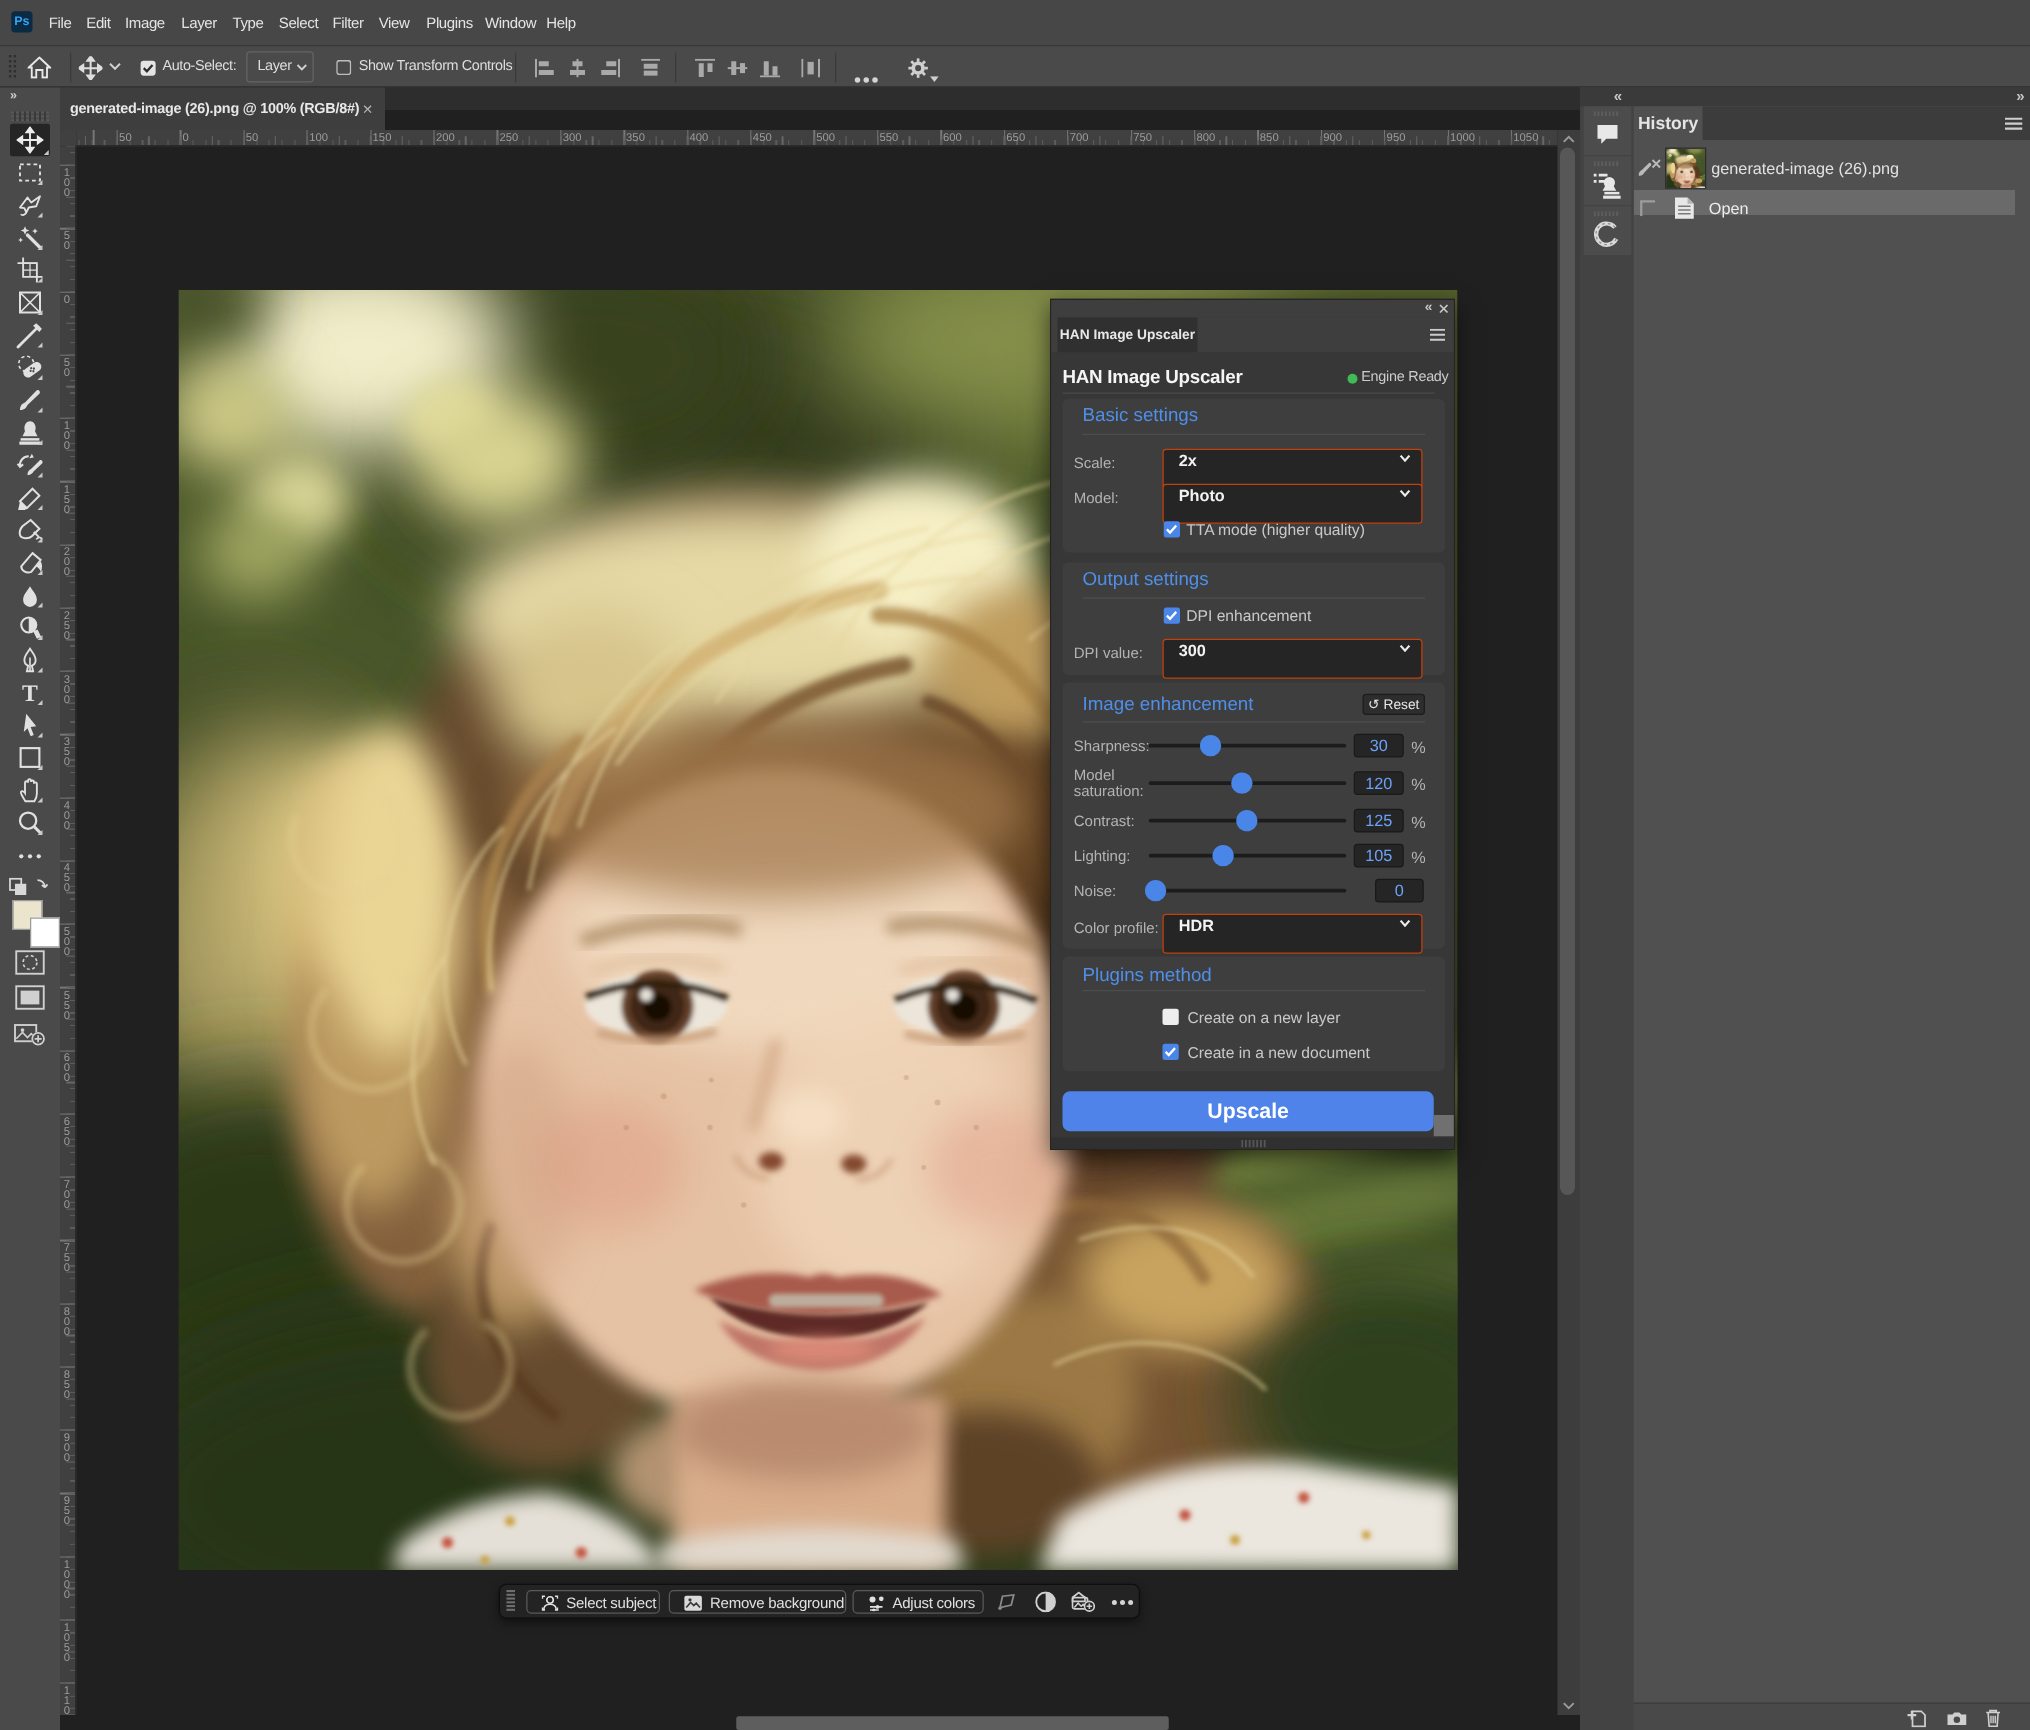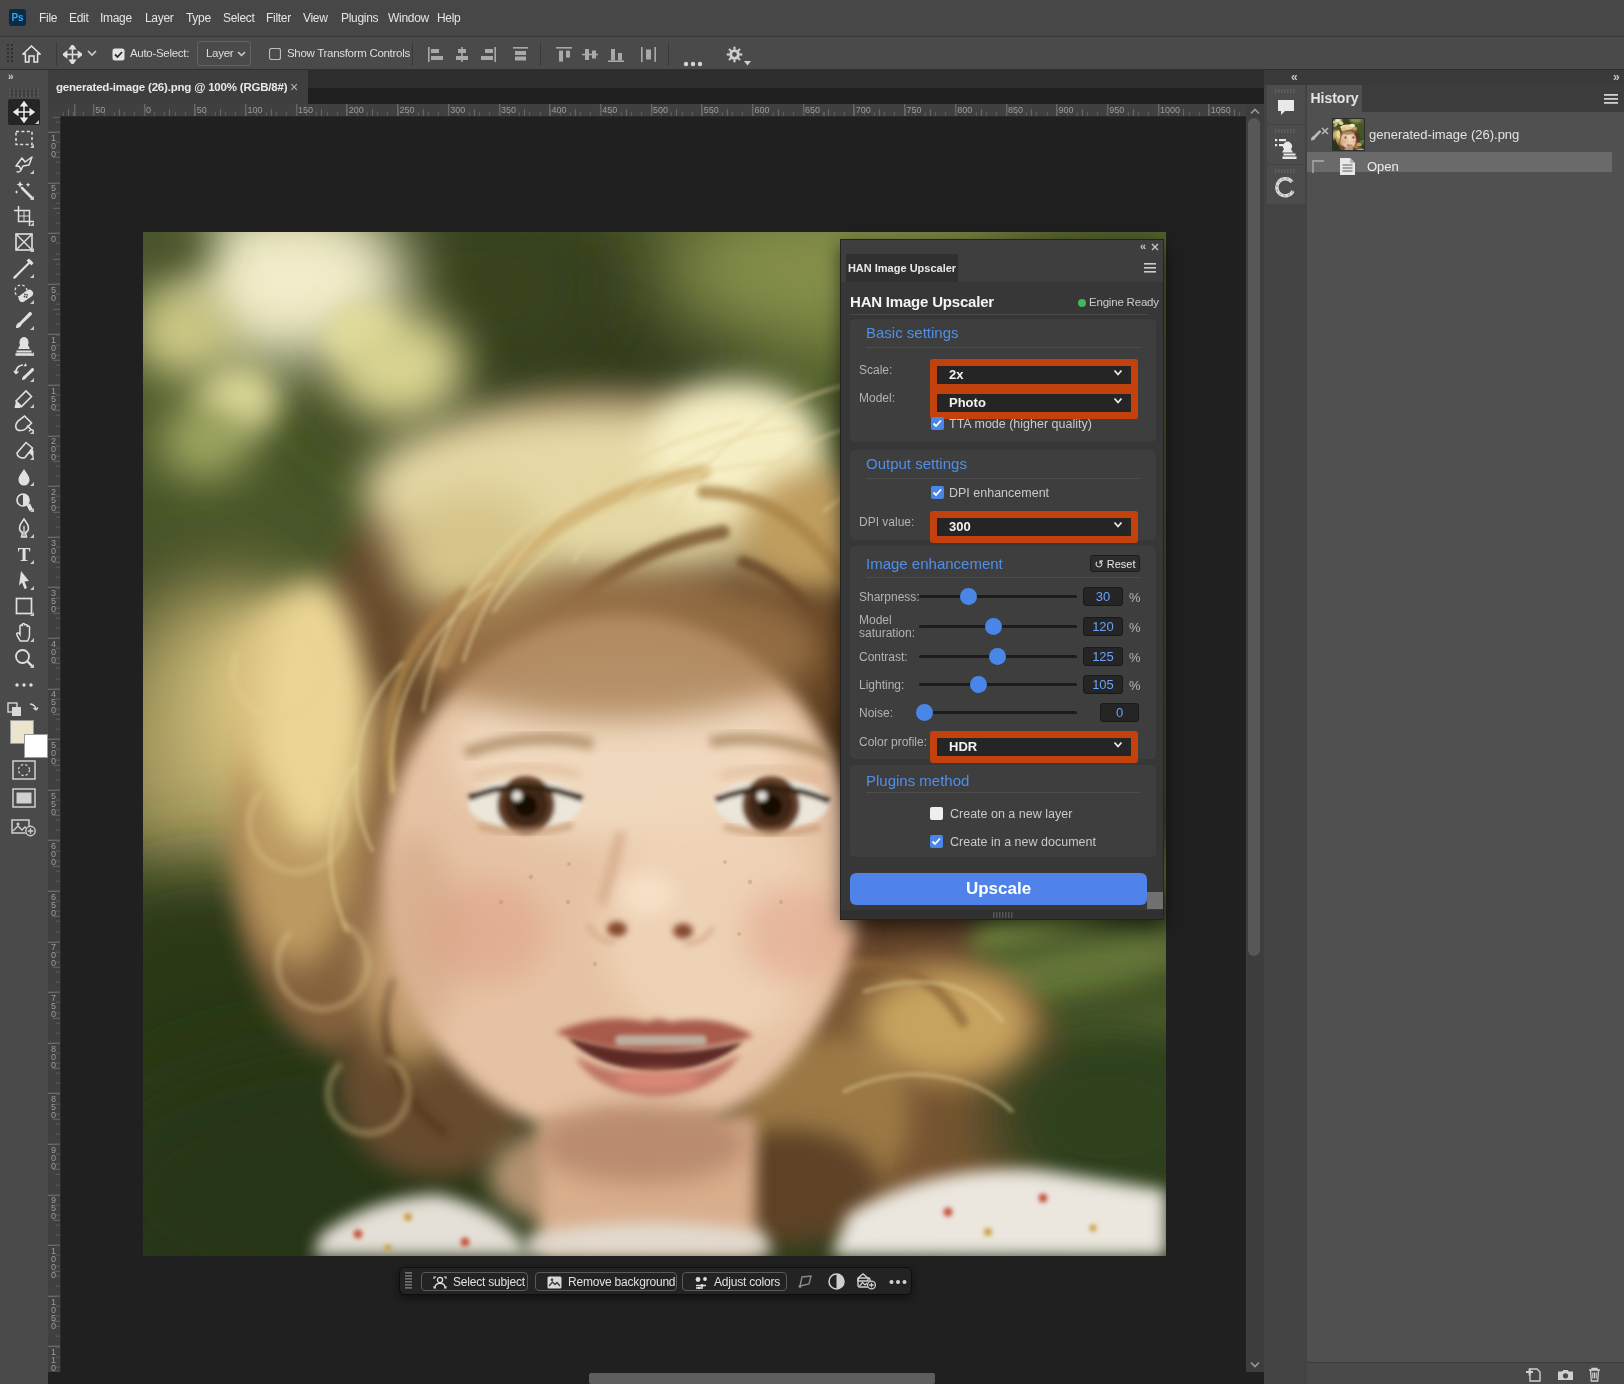--- a/index.html
+++ b/index.html
@@ -60,21 +60,21 @@
     color:#c8c8c8; }
   #plugin .tabrow { position:absolute; left:0; top:14px; width:100%; height:28px; background:#3e3e3e; }
   #plugin .ptab { position:absolute; left:5px; top:0; width:112px; height:28px; background:#303030;
     color:#e8e8e8; font-size:11px; font-weight:bold; text-align:center; line-height:28px; white-space:nowrap; overflow:hidden; }
   #plugin .body { position:absolute; left:0; top:42px; width:100%; bottom:9px; background:#373737; }
   #plugin .grip { position:absolute; left:0; bottom:0; width:100%; height:9px; background:#303030; }
   .card { position:absolute; left:9px; width:306px; background:#3e3e3e; border-radius:5px; }
   .card h3 { position:absolute; left:16px; top:9px; color:#4f8fe8; font-size:15px; font-weight:normal; }
   .card .hline { position:absolute; left:16px; right:16px; top:31px; height:1px; background:#4d4d4d; }
   .plabel { position:absolute; left:18px; color:#b3b3b3; font-size:12px; white-space:nowrap; }
-  .pselect { position:absolute; left:89px; width:208px; height:32px; background:#252525; border:7px solid #c2410c;
+  .pselect { position:absolute; left:89px; width:208px; height:32px; background:#252525; border:1px solid #c2410c;
     border-radius:3px; color:#f2f2f2; font-size:13px; font-weight:bold; line-height:18px; padding-left:12px; }
   .pselect .chev { position:absolute; right:8px; top:3px; }
   .pcheck { position:absolute; width:13px; height:13px; border-radius:2px; background:#4a86e8; }
   .pcheck svg { position:absolute; left:1px; top:2px; }
   .pcheck.off { background:#eeeeee; }
   .pchecklabel { position:absolute; color:#c9c9c9; font-size:12.5px; white-space:nowrap; }
   .slider-track { position:absolute; height:3px; border-radius:2px; background:#1c1c1c; }
   .slider-thumb { position:absolute; width:17px; height:17px; border-radius:50%; background:#4a86e8; }
   .pvalue { position:absolute; width:40px; height:19px; background:#252525; border:1px solid #191919;
     border-radius:3px; color:#6ba3f8; font-size:13px; text-align:center; line-height:18px; }

